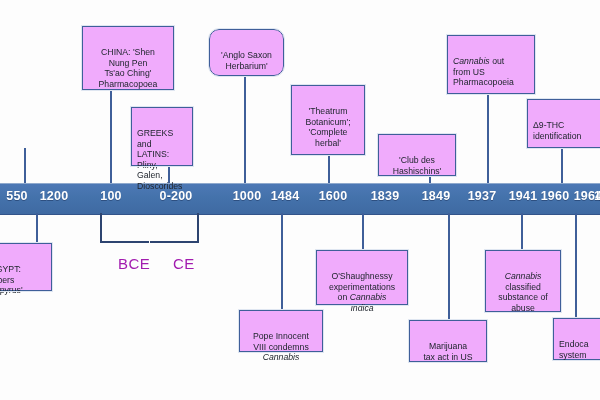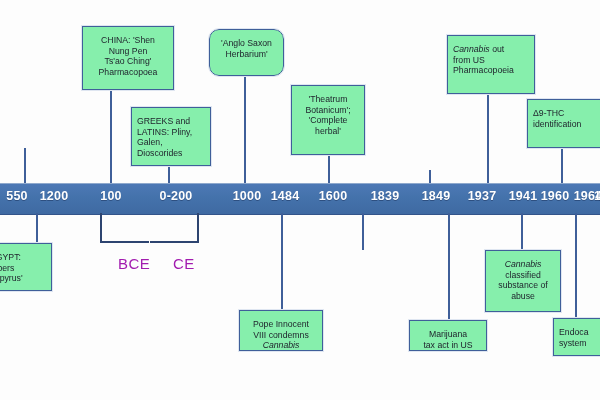--- a/index.html
+++ b/index.html
@@ -20,26 +20,26 @@
   .tick{
     position:absolute;top:189px;height:18px;
     color:#ffffff;font-size:12.5px;font-weight:bold;
     letter-spacing:.2px;text-align:center;white-space:nowrap;
     text-shadow:0 1px 0 rgba(20,40,80,.45);
   }
 
   
   .box{
     position:absolute;box-sizing:border-box;
-    background:#86efac;
+    background:#f0abfc;
     border:1.6px solid #3f5f99;
     outline:1px solid #dfe6f1;
     color:#20262e;
     font-size:8.7px;line-height:10.6px;
-    padding:8px 5px;
+    padding:20px 5px;
   }
   .box.c{text-align:center;}
   .box.l{text-align:left;}
   .it{font-style:italic;}
 
   
   .vline{position:absolute;width:1.6px;background:#3f5f99;}
   .hline{position:absolute;height:1.6px;background:#3f5f99;}
 
   
@@ -94,39 +94,43 @@
   <div class="era" style="left:173px;top:255px;">CE</div>
 
   <div class="box c" style="left:82px;top:26px;width:92px;height:64px;">
     <div>CHINA: 'Shen</div>
     <div>Nung Pen</div>
     <div>Ts'ao Ching'</div>
     <div>Pharmacopoea</div>
   </div>
 
 
-  <div class="box l" style="left:131px;top:107px;width:80px;height:59px;">
+  <div class="box l" style="left:131px;top:107px;width:62px;height:59px;">
     <div>GREEKS and</div>
     <div>LATINS: Pliny,</div>
     <div>Galen,</div>
     <div>Dioscorides</div>
   </div>
 
   <div class="box c" style="left:209px;top:29px;width:75px;height:47px;border-radius:10px;">
     <div>'Anglo Saxon</div>
     <div>Herbarium'</div>
   </div>
 
   <div class="box c" style="left:291px;top:85px;width:74px;height:70px;">
     <div>'Theatrum</div>
     <div>Botanicum';</div>
     <div>'Complete</div>
     <div>herbal'</div>
   </div>
 
+  <div class="box c" style="left:378px;top:134px;width:78px;height:36px;">
+    <div>'Club des</div>
+    <div>Hashischins'</div>
+  </div>
 
   <div class="box l" style="left:447px;top:35px;width:88px;height:59px;">
     <div><span class="it">Cannabis</span><span> out</span></div>
     <div>from US</div>
     <div>Pharmacopoeia</div>
   </div>
 
   <div class="box l" style="left:527px;top:99px;width:82px;height:49px;">
     <div>Δ9-THC</div>
     <div>identification</div>
@@ -137,20 +141,26 @@
     <div>'Ebers</div>
     <div>papyrus'</div>
   </div>
 
   <div class="box c" style="left:239px;top:310px;width:84px;height:41px;">
     <div>Pope Innocent</div>
     <div>VIII condemns</div>
     <div class="it">Cannabis</div>
   </div>
 
+  <div class="box c" style="left:316px;top:250px;width:92px;height:55px;">
+    <div>O'Shaughnessy</div>
+    <div>experimentations</div>
+    <div><span>on </span><span class="it">Cannabis</span></div>
+    <div class="it">Indica</div>
+  </div>
 
   <div class="box c" style="left:409px;top:320px;width:78px;height:31px;">
     <div>Marijuana</div>
     <div>tax act in US</div>
   </div>
 
   <div class="box c" style="left:485px;top:250px;width:76px;height:62px;">
     <div class="it">Cannabis</div>
     <div>classified</div>
     <div>substance of</div>

